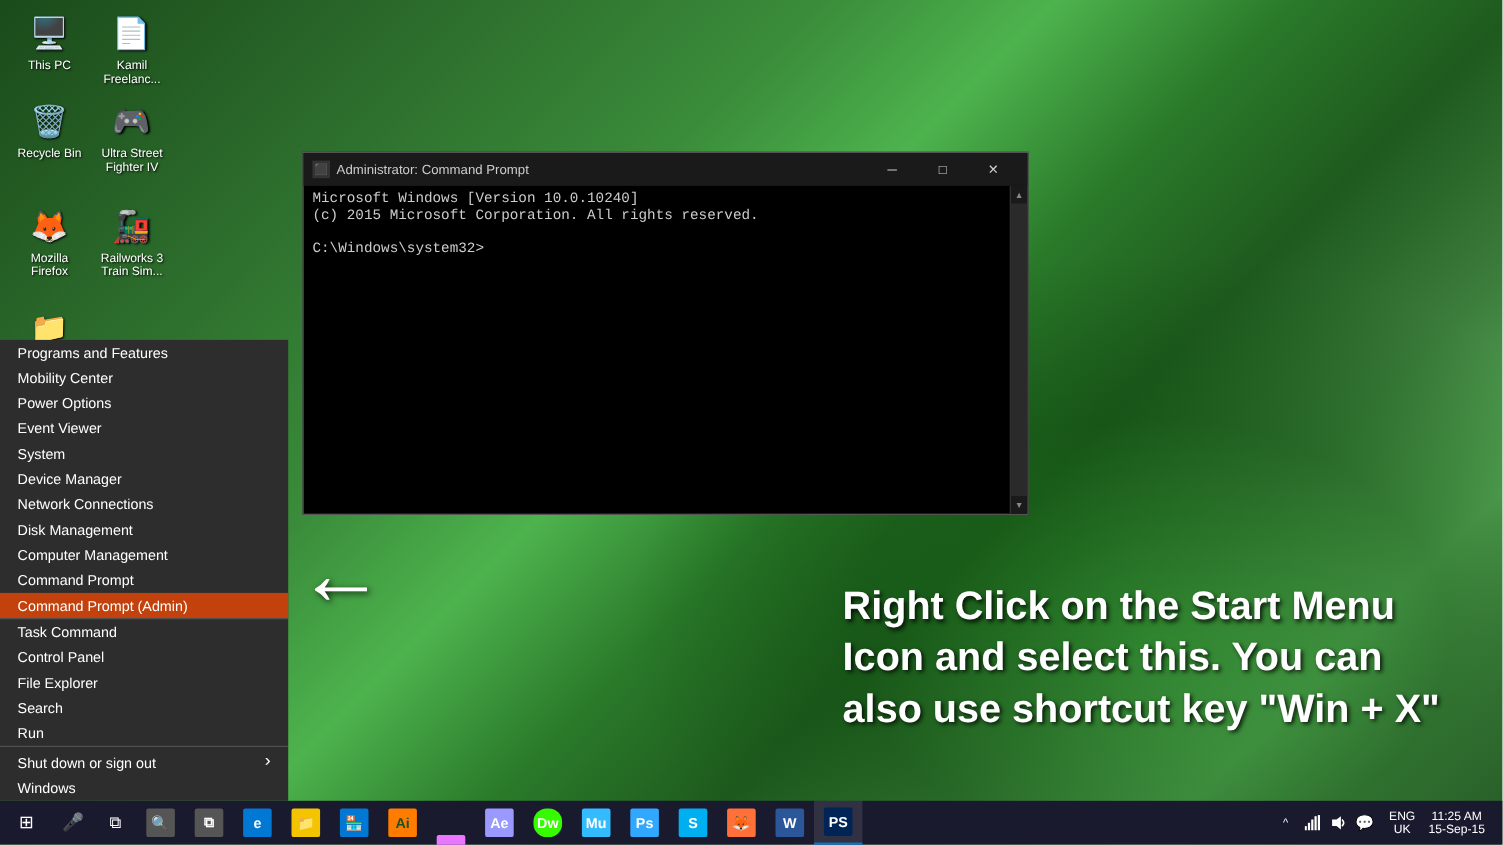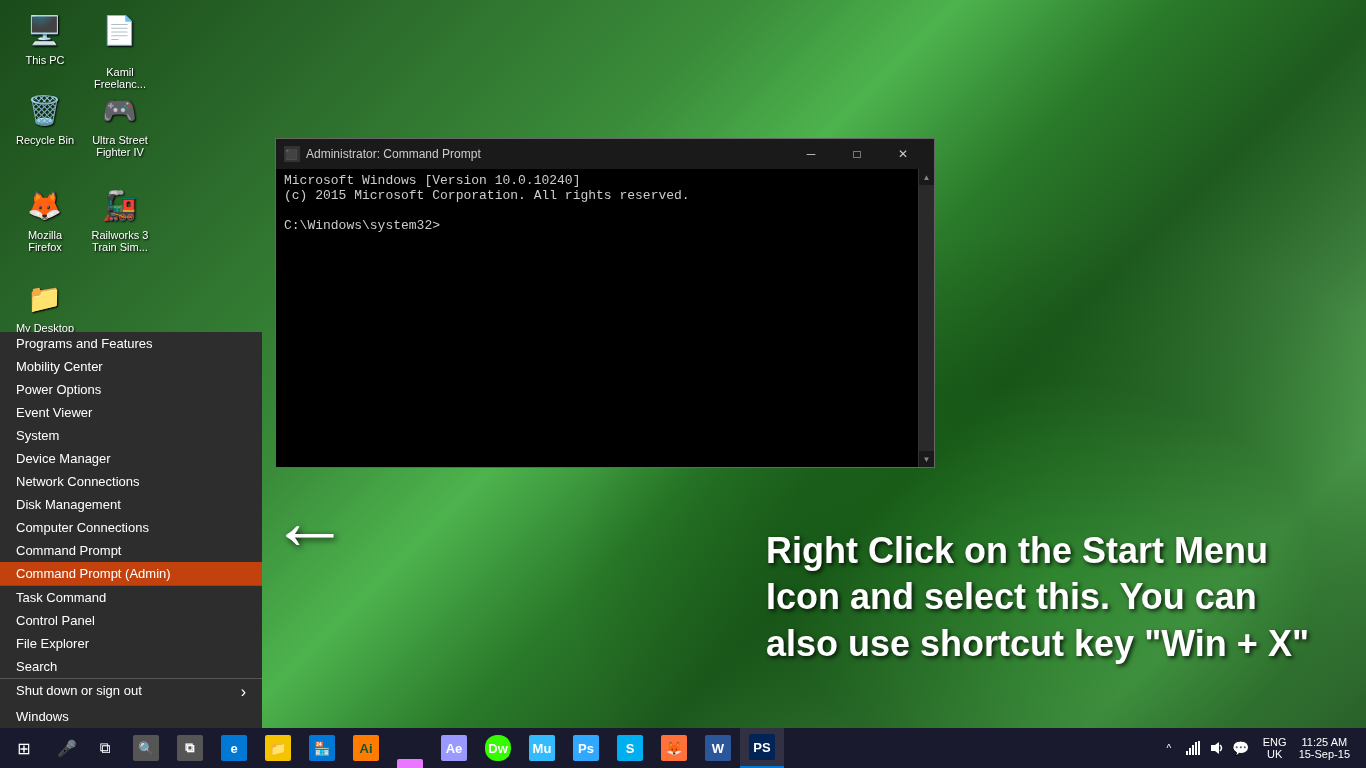--- a/index.html
+++ b/index.html
@@ -150,21 +150,21 @@
       color: #ffffff;
       z-index: 200;
       font-size: 13px;
     }
 
     .menu-item {
       padding: 4px 16px;
       cursor: pointer;
       white-space: nowrap;
       display: flex;
-      align-items: flex-start;
+      align-items: flex-end;
       justify-content: space-between;
     }
 
     .menu-item.highlighted {
       background: #c2410c;
       color: white;
     }
 
     .menu-item.separator-above {
       border-top: 1px solid #555;
@@ -304,21 +304,21 @@
       <div class="desktop-icon" style="top: 185px; left: 10px;">
     <div class="icon-img">🦊</div>
     <span style="font-size:11px; color:white; text-shadow:1px 1px 2px black;">Mozilla Firefox</span>
   </div>
       <div class="desktop-icon" style="top: 278px; left: 10px;">
     <div class="icon-img">📁</div>
     <span style="font-size:11px; color:white; text-shadow:1px 1px 2px black;">My Desktop Stuff 01-0...</span>
   </div>
       <div class="desktop-icon" style="top: 10px; left: 85px;">
     <div class="icon-img">📄</div>
-    <span style="font-size:11px; color:white; text-shadow:1px 1px 2px black;margin-top:12px;">Kamil Freelanc...</span>
+    <span style="font-size:11px; color:white; text-shadow:1px 1px 2px black;">Kamil Freelanc...</span>
   </div>
       <div class="desktop-icon" style="top: 90px; left: 85px;">
     <div class="icon-img">🎮</div>
     <span style="font-size:11px; color:white; text-shadow:1px 1px 2px black;">Ultra Street Fighter IV</span>
   </div>
       <div class="desktop-icon" style="top: 185px; left: 85px;">
     <div class="icon-img">🚂</div>
     <span style="font-size:11px; color:white; text-shadow:1px 1px 2px black;">Railworks 3 Train Sim...</span>
   </div>
     </div>
@@ -365,39 +365,42 @@
       <div class="menu-item">
         <span>Device Manager</span>
       </div>
       <div class="menu-item">
         <span>Network Connections</span>
       </div>
       <div class="menu-item">
         <span>Disk Management</span>
       </div>
       <div class="menu-item">
-        <span>Computer Connections</span>
+        <span>Computer Management</span>
       </div>
       <div class="menu-item">
         <span>Command Prompt</span>
       </div>
       <div class="menu-item highlighted">
         <span>Command Prompt (Admin)</span>
       </div>
       <div class="menu-item separator-above">
         <span>Task Command</span>
       </div>
       <div class="menu-item">
         <span>Control Panel</span>
       </div>
       <div class="menu-item">
         <span>File Explorer</span>
       </div>
       <div class="menu-item">
         <span>Search</span>
+      </div>
+      <div class="menu-item">
+        <span>Run</span>
       </div>
       <div class="menu-item separator-above">
         <span>Shut down or sign out</span>
         <span style="font-size: 16px;">›</span>
       </div>
       <div class="menu-item">
         <span>Windows</span>
       </div>
     </div>
 

